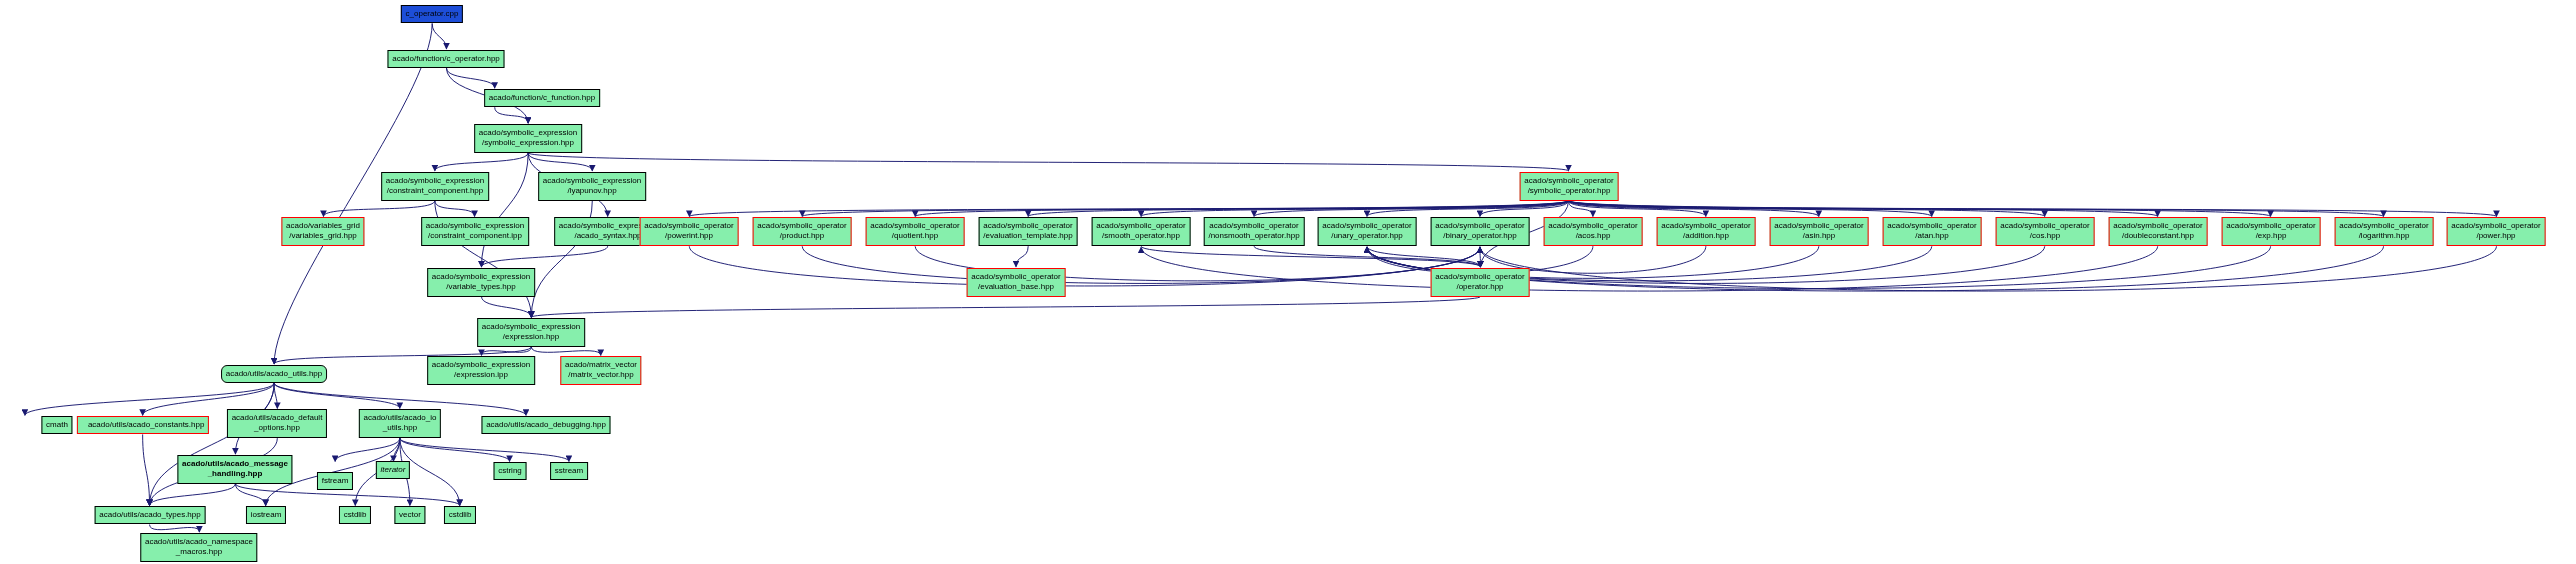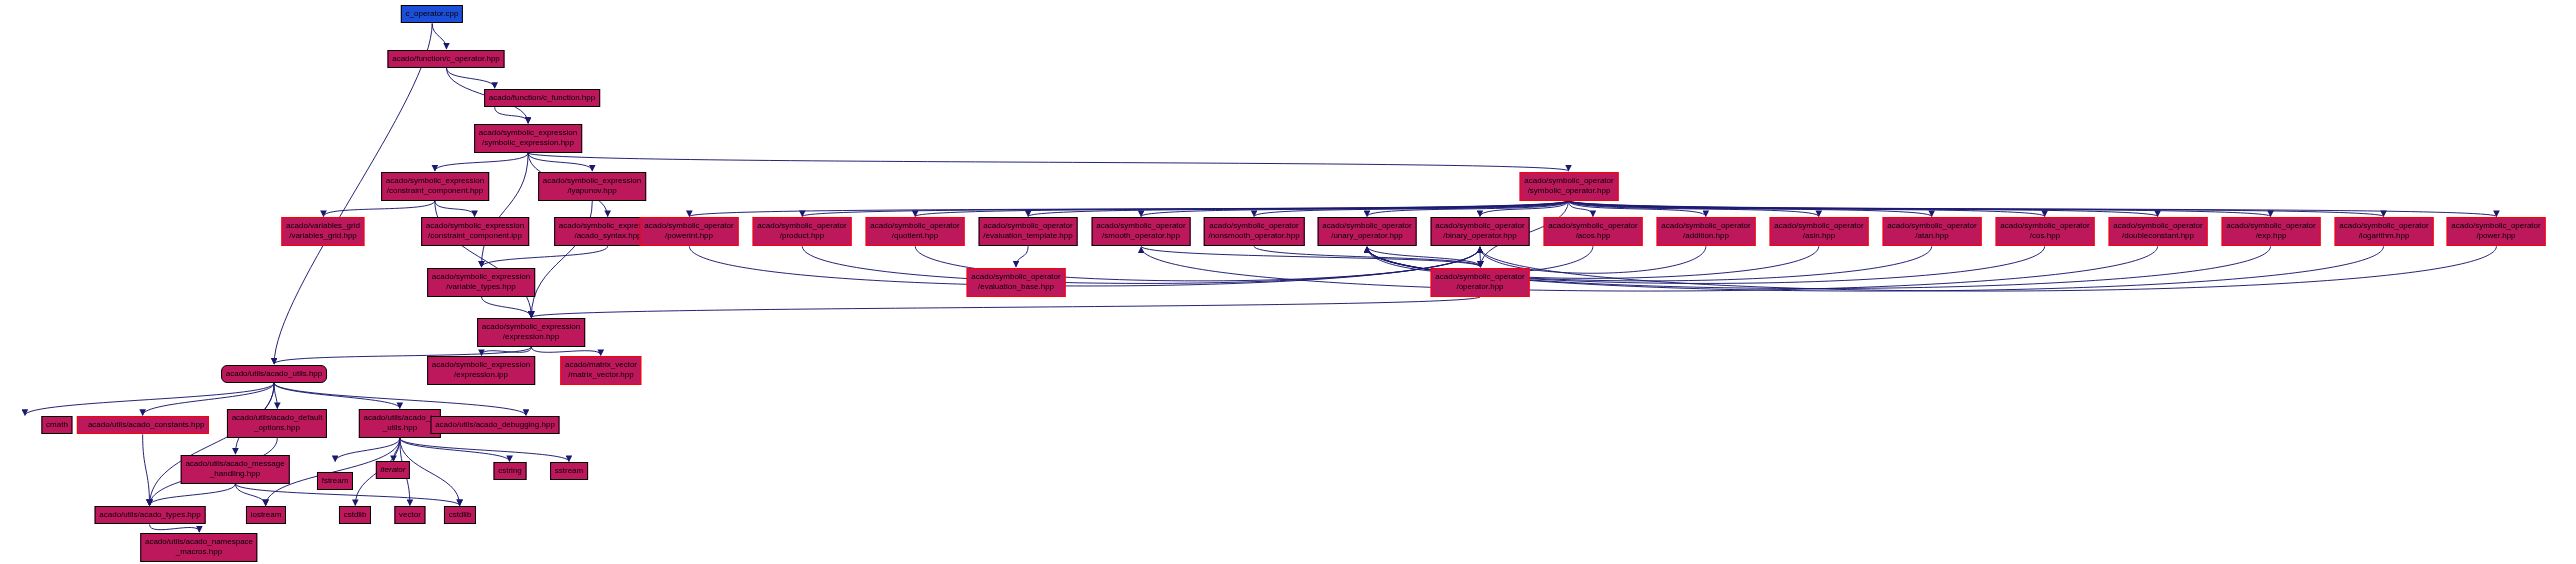--- a/index.html
+++ b/index.html
@@ -15,21 +15,21 @@
     position:absolute;left:0;top:0;width:2576px;height:565px;
   }
   .edge{
     fill:none;
     stroke:#191970;
     stroke-width:1.8px;
   }
   .node{
     position:absolute;
     transform:translateX(-50%);
-    background:#be185d;
+    background:#86efac;
     border:1.1px solid #000000;
     color:#000000;
     font-size:8px;
     line-height:10.6px;
     padding:2.7px 3.7px;
     white-space:pre;
     text-align:center;
     box-sizing:border-box;
     cursor:pointer;
   }
@@ -186,22 +186,22 @@
     <div class="node" title="acado/symbolic_expression/expression.ipp" style="left: 481px; top: 356px;">acado/symbolic_expression
 /expression.ipp</div>
     <div class="node truncated" title="acado/matrix_vector/matrix_vector.hpp" style="left: 601px; top: 356px;">acado/matrix_vector
 /matrix_vector.hpp</div>
     <div class="node" title="cmath" style="left: 25px; top: 416px; margin-left: 32px;">cmath</div>
     <div class="node truncated" title="acado/utils/acado_constants.hpp" style="left: 143px; top: 416px; padding-left: 10px;">acado/utils/acado_constants.hpp</div>
     <div class="node" title="acado/utils/acado_default_options.hpp" style="left: 277px; top: 409px;">acado/utils/acado_default
 _options.hpp</div>
     <div class="node" title="acado/utils/acado_io_utils.hpp" style="left: 400px; top: 409px;">acado/utils/acado_io
 _utils.hpp</div>
-    <div class="node" title="acado/utils/acado_debugging.hpp" style="left: 495px; top: 416px;">acado/utils/acado_debugging.hpp</div>
-    <div class="node" title="acado/utils/acado_message_handling.hpp" style="left: 235px; top: 455px;">acado/utils/acado_message
+    <div class="node" title="acado/utils/acado_debugging.hpp" style="left: 546px; top: 416px;">acado/utils/acado_debugging.hpp</div>
+    <div class="node" title="acado/utils/acado_message_handling.hpp" style="left: 235px; top: 455px; font-weight: bold;">acado/utils/acado_message
 _handling.hpp</div>
     <div class="node" title="fstream" style="left: 335px; top: 472px; text-align: center;">fstream</div>
     <div class="node" title="iterator" style="left: 393px; top: 461px; font-style: italic;">iterator</div>
     <div class="node" title="cstring" style="left: 510px; top: 462px;">cstring</div>
     <div class="node" title="sstream" style="left: 569px; top: 462px; text-align: right;">sstream</div>
     <div class="node" title="acado/utils/acado_types.hpp" style="left: 150px; top: 506px;">acado/utils/acado_types.hpp</div>
     <div class="node" title="iostream" style="left: 266px; top: 506px;">iostream</div>
     <div class="node" title="cstdlib" style="left: 355px; top: 506px;">cstdlib</div>
     <div class="node" title="vector" style="left: 410px; top: 506px;">vector</div>
     <div class="node" title="string" style="left: 460px; top: 506px;">cstdlib</div>

